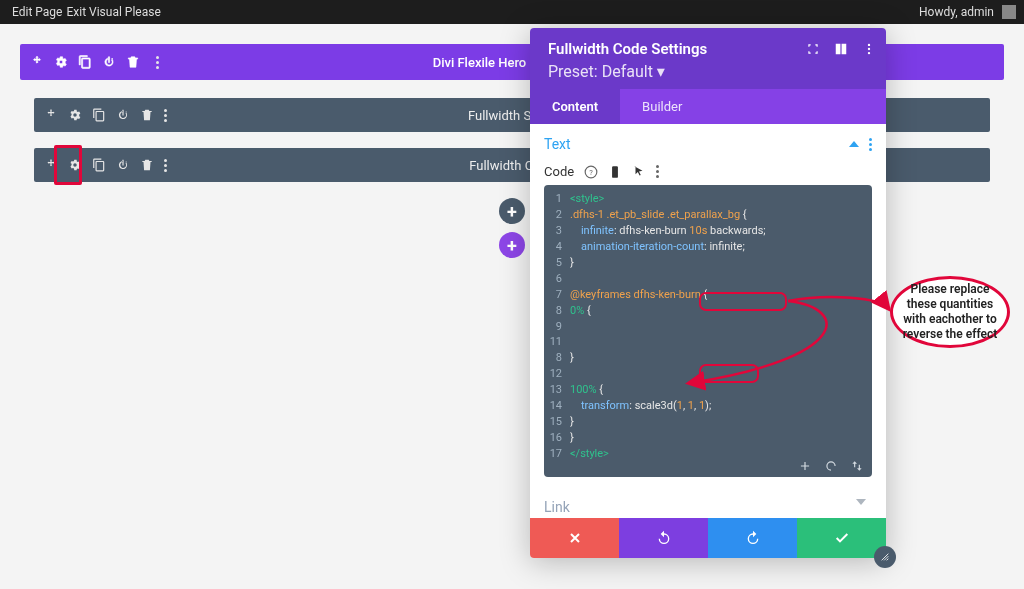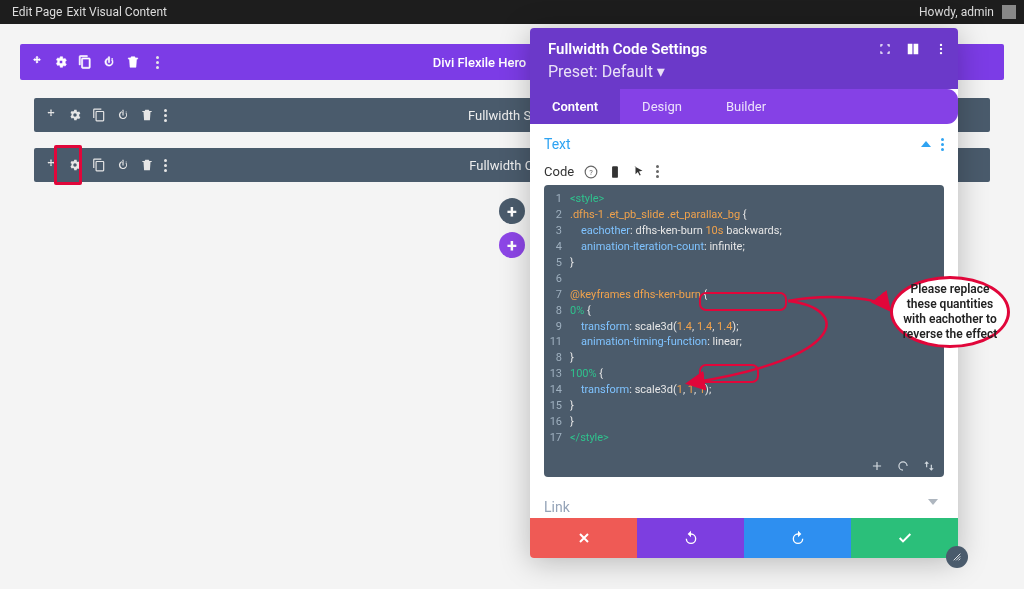--- a/index.html
+++ b/index.html
@@ -27,28 +27,28 @@
   .row-bar .title { position: absolute; left: 50%; transform: translateX(-50%); }
   .row-bar .ic svg { width: 14px; height: 14px; fill: #e6e6e6; }
 
   .highlight-box { position: absolute; left: 20px; top: -3px; width: 28px; height: 40px; border: 3px solid #e1063a; border-radius: 2px; pointer-events:none; }
 
   .circle-btn { width: 26px; height: 26px; border-radius: 50%; display: flex; align-items: center; justify-content: center; color: #fff; font-size: 18px; font-weight: bold; margin: 0 auto; cursor: pointer; }
   .circle-grey { background: #4a5b6c; margin-bottom: 8px; }
   .circle-purple { background: #8d46e7; }
 
   
-  .panel { position: absolute; left: 530px; top: 28px; width: 428px; background: #fff; border-radius: 4px; box-shadow: 0 4px 30px rgba(0,0,0,.25); display:flex; flex-direction:column; height: 530px; }
+  .panel { position: absolute; left: 530px; top: 28px; width: 356px; background: #fff; border-radius: 4px; box-shadow: 0 4px 30px rgba(0,0,0,.25); display:flex; flex-direction:column; height: 530px; }
   .panel-head { background: #6b39c9; color: #fff; padding: 12px 18px 8px; position: relative; border-radius: 4px 4px 0 0; }
   .panel-head h2 { font-size: 15px; font-weight: 600; margin-bottom: 4px; }
   .panel-head .preset { font-size: 16px; opacity: .85; }
   .panel-head .head-icons { position: absolute; right: 10px; top: 14px; display:flex; gap: 14px; }
   .panel-head .head-icons svg { width: 14px; height: 14px; fill: #fff; }
 
-  .tabs { background: #8541e6; display: flex; color: #fff; font-size: 13px; border-radius: 11px; }
+  .tabs { background: #8541e6; display: flex; color: #fff; font-size: 13px; }
   .tabs .tab { padding: 10px 22px; cursor: pointer; }
   .tabs .tab.active { background: #6b39c9; font-weight: 600; }
   .tabs .tab:not(.active) { opacity: .85; }
 
   .panel-body { padding: 8px 14px 0; flex: 1; overflow: hidden; position: relative; }
   .group-header { display: flex; justify-content: space-between; align-items: center; padding: 4px 0; }
   .group-header .gt { color: #2ea3f2; font-size: 14px; }
   .group-header .gr { display:flex; gap:10px; color:#2ea3f2; font-size:12px; align-items:center;}
   .caret-up { width:0;height:0;border-left:5px solid transparent;border-right:5px solid transparent;border-bottom:6px solid #2ea3f2;}
 
@@ -98,21 +98,21 @@
 <body>
 
 <div class="adminbar">
   <div class="left">
     <span class="ic">
         <svg viewBox="0 0 24 24">
           <path fill="#ccc" d="M3 17.25V21h3.75L17.81 9.94l-3.75-3.75L3 17.25zM20.71 7.04a1 1 0 000-1.41l-2.34-2.34a1 1 0 00-1.41 0l-1.83 1.83 3.75 3.75 1.83-1.83z"></path>
         </svg>
       </span>
     <a>Edit Page</a>
-    <a>Exit Visual Content</a>
+    <a>Exit Visual Please</a>
   </div>
   <div class="right">
     <a>Howdy, admin</a>
     <span class="avatar"></span>
   </div>
 </div>
 
 <div class="canvas">
   <div class="section-bar">
     <div class="iconrow">
@@ -256,21 +256,20 @@
             <circle cx="12" cy="5" r="2"></circle>
             <circle cx="12" cy="12" r="2"></circle>
             <circle cx="12" cy="19" r="2"></circle>
           </svg>
         </span>
     </div>
   </div>
 
   <div class="tabs">
     <div class="tab active">Content</div>
-    <div class="tab">Design</div>
     <div class="tab">Builder</div>
   </div>
 
   <div class="panel-body">
     <div class="group-header">
       <span class="gt">Text</span>
       <span class="gr">
         <span class="caret-up"></span>
         <span class="ic">
             <span class="dots">
@@ -314,21 +313,21 @@
       <div class="code-line">
           <span class="ln">1</span>
           <span class="src"><span class="tok-tag">&lt;style&gt;</span></span>
         </div>
         <div class="code-line">
           <span class="ln">2</span>
           <span class="src"><span class="tok-sel">.dfhs-1 .et_pb_slide .et_parallax_bg</span> {</span>
         </div>
         <div class="code-line">
           <span class="ln">3</span>
-          <span class="src">    <span class="tok-prop">eachother</span>: dfhs-ken-burn <span class="tok-num">10s</span> backwards;</span>
+          <span class="src">    <span class="tok-prop">infinite</span>: dfhs-ken-burn <span class="tok-num">10s</span> backwards;</span>
         </div>
         <div class="code-line">
           <span class="ln">4</span>
           <span class="src">    <span class="tok-prop">animation-iteration-count</span>: infinite;</span>
         </div>
         <div class="code-line">
           <span class="ln">5</span>
           <span class="src">}</span>
         </div>
         <div class="code-line">
@@ -338,29 +337,31 @@
         <div class="code-line">
           <span class="ln">7</span>
           <span class="src"><span class="tok-kw">@keyframes</span> <span class="tok-sel">dfhs-ken-burn</span> {</span>
         </div>
         <div class="code-line">
           <span class="ln">8</span>
           <span class="src"><span class="tok-perc">0%</span> {</span>
         </div>
         <div class="code-line">
           <span class="ln">9</span>
-          <span class="src">    <span class="tok-prop">transform</span>: scale3d(<span class="tok-num">1.4</span>, <span class="tok-num">1.4</span>, <span class="tok-num">1.4</span>);</span>
         </div>
         <div class="code-line">
           <span class="ln">11</span>
-          <span class="src">    <span class="tok-prop">animation-timing-function</span>: linear;</span>
         </div>
         <div class="code-line">
           <span class="ln">8</span>
           <span class="src">}</span>
+        </div>
+        <div class="code-line">
+          <span class="ln">12</span>
+          <span class="src"></span>
         </div>
         <div class="code-line">
           <span class="ln">13</span>
           <span class="src"><span class="tok-perc">100%</span> {</span>
         </div>
         <div class="code-line">
           <span class="ln">14</span>
           <span class="src">    <span class="tok-prop">transform</span>: scale3d(<span class="tok-num">1</span>, <span class="tok-num">1</span>, <span class="tok-num">1</span>);</span>
         </div>
         <div class="code-line">

